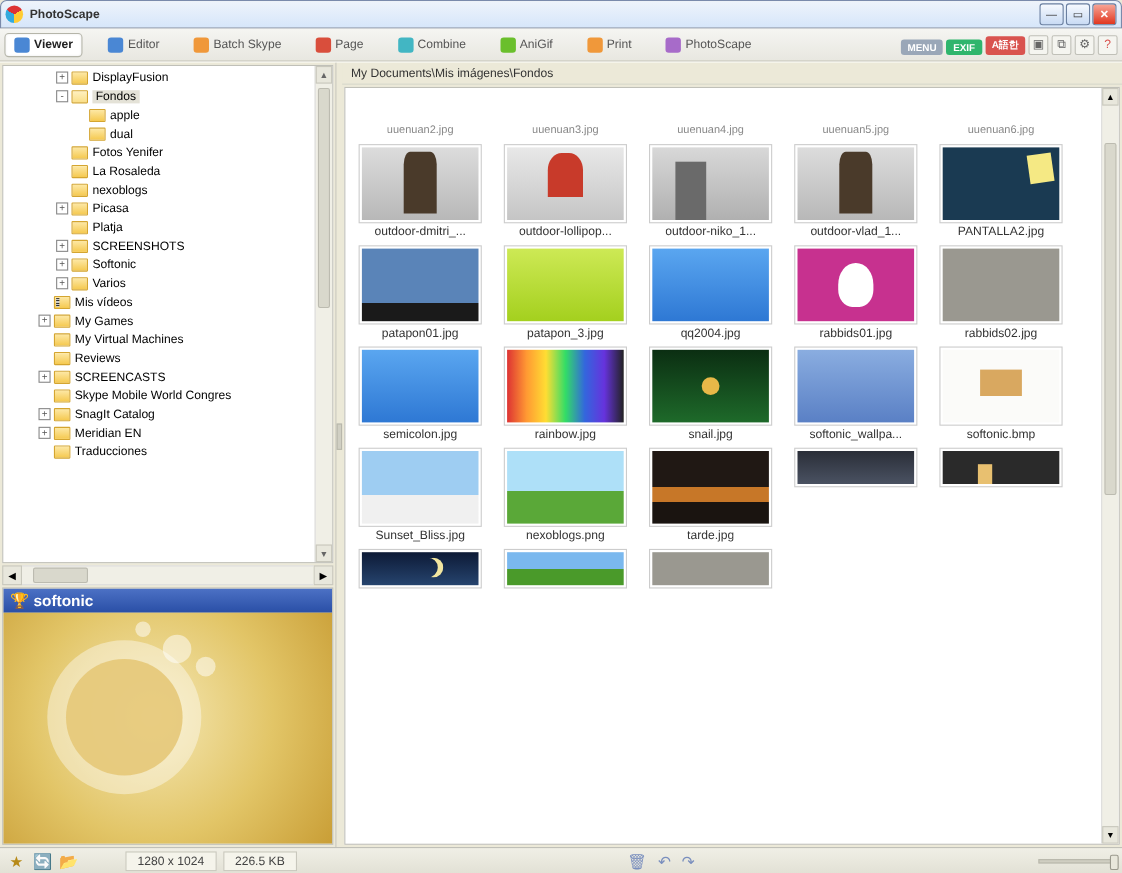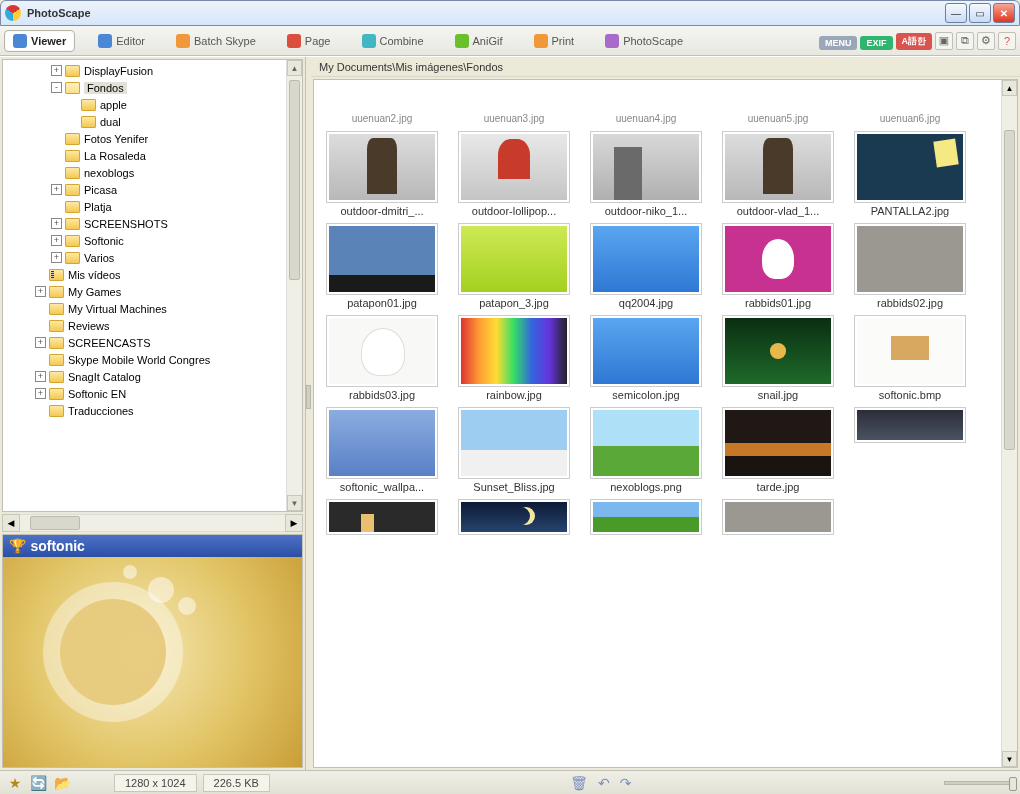--- a/index.html
+++ b/index.html
@@ -299,21 +299,21 @@
           <div class="tree-row">
             <span class="indent" style="width: 32px;"></span>
             <span class="exp">+</span>
             <span class="fico"></span>
             <span class="lbl">SnagIt Catalog</span>
           </div>
           <div class="tree-row">
             <span class="indent" style="width: 32px;"></span>
             <span class="exp">+</span>
             <span class="fico"></span>
-            <span class="lbl">Softonic EN</span>
+            <span class="lbl">Meridian EN</span>
           </div>
           <div class="tree-row">
             <span class="indent" style="width: 32px;"></span>
             <span class="exp none"></span>
             <span class="fico"></span>
             <span class="lbl">Traducciones</span>
           </div>
         </div>
       <div class="tree-scroll">
         <div class="arrow">▲</div>
@@ -421,53 +421,47 @@
             <div class="thumb-label">rabbids01.jpg</div>
           </div>
           <div class="thumb-item">
             <div class="thumb-img">
               <div class="inner art-gray"></div>
             </div>
             <div class="thumb-label">rabbids02.jpg</div>
           </div>
           <div class="thumb-item">
             <div class="thumb-img">
-              <div class="inner art-white"></div>
-            </div>
-            <div class="thumb-label">rabbids03.jpg</div>
+              <div class="inner art-blue"></div>
+            </div>
+            <div class="thumb-label">semicolon.jpg</div>
           </div>
           <div class="thumb-item">
             <div class="thumb-img">
               <div class="inner art-rainbow"></div>
             </div>
             <div class="thumb-label">rainbow.jpg</div>
           </div>
           <div class="thumb-item">
             <div class="thumb-img">
-              <div class="inner art-blue"></div>
-            </div>
-            <div class="thumb-label">semicolon.jpg</div>
-          </div>
-          <div class="thumb-item">
-            <div class="thumb-img">
               <div class="inner art-green"></div>
             </div>
             <div class="thumb-label">snail.jpg</div>
           </div>
           <div class="thumb-item">
             <div class="thumb-img">
+              <div class="inner art-sblue"></div>
+            </div>
+            <div class="thumb-label">softonic_wallpa...</div>
+          </div>
+          <div class="thumb-item">
+            <div class="thumb-img">
               <div class="inner art-soft"></div>
             </div>
             <div class="thumb-label">softonic.bmp</div>
-          </div>
-          <div class="thumb-item">
-            <div class="thumb-img">
-              <div class="inner art-sblue"></div>
-            </div>
-            <div class="thumb-label">softonic_wallpa...</div>
           </div>
           <div class="thumb-item">
             <div class="thumb-img">
               <div class="inner art-cloud"></div>
             </div>
             <div class="thumb-label">Sunset_Bliss.jpg</div>
           </div>
           <div class="thumb-item">
             <div class="thumb-img">
               <div class="inner art-field"></div>

